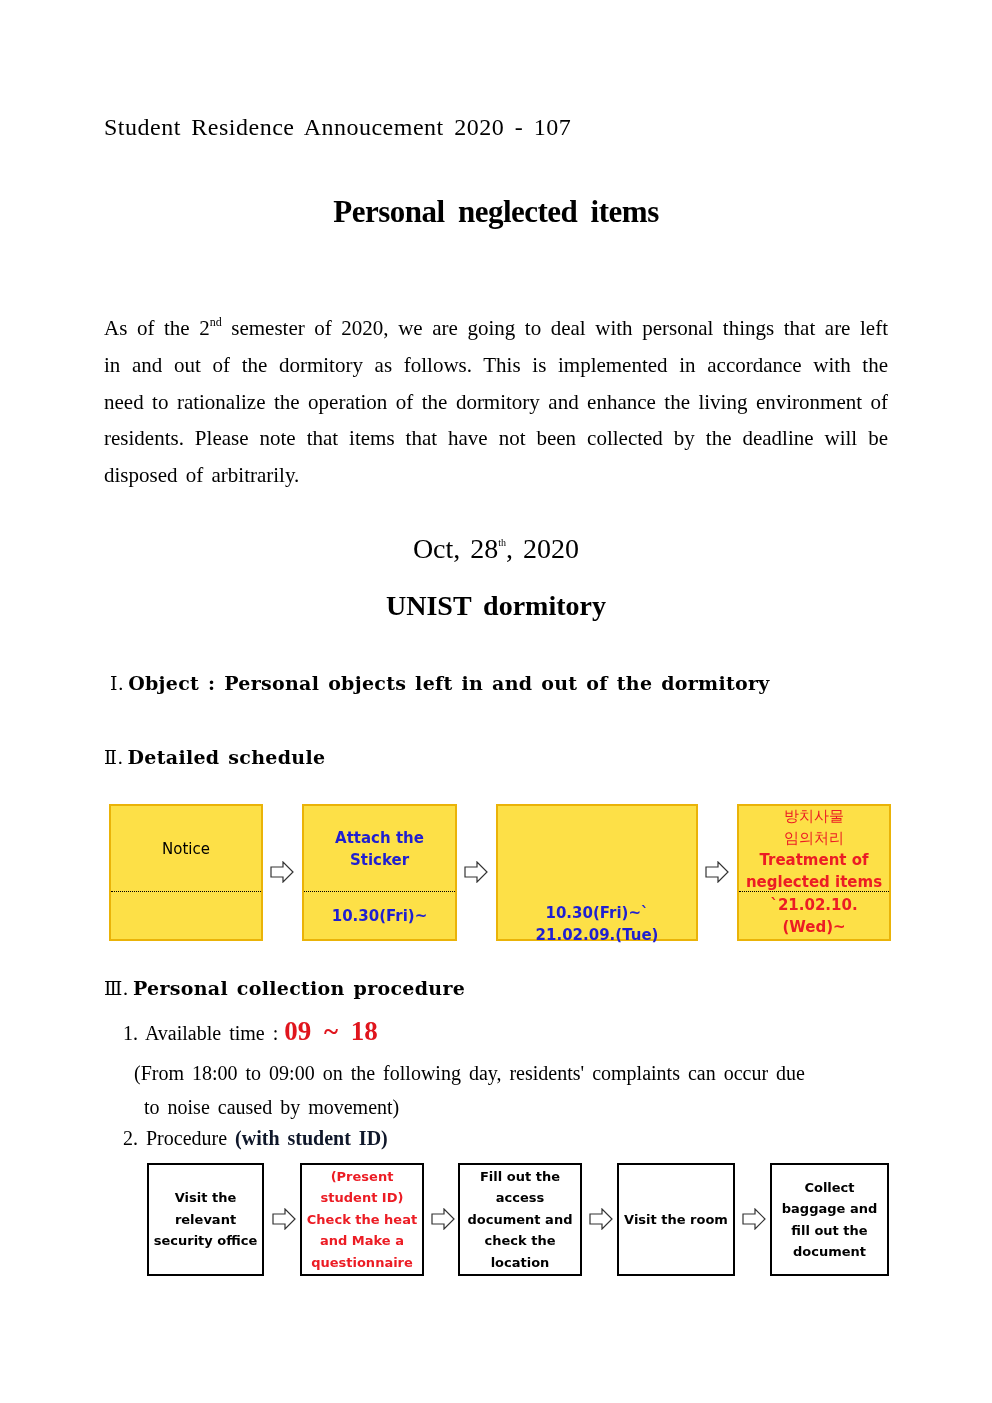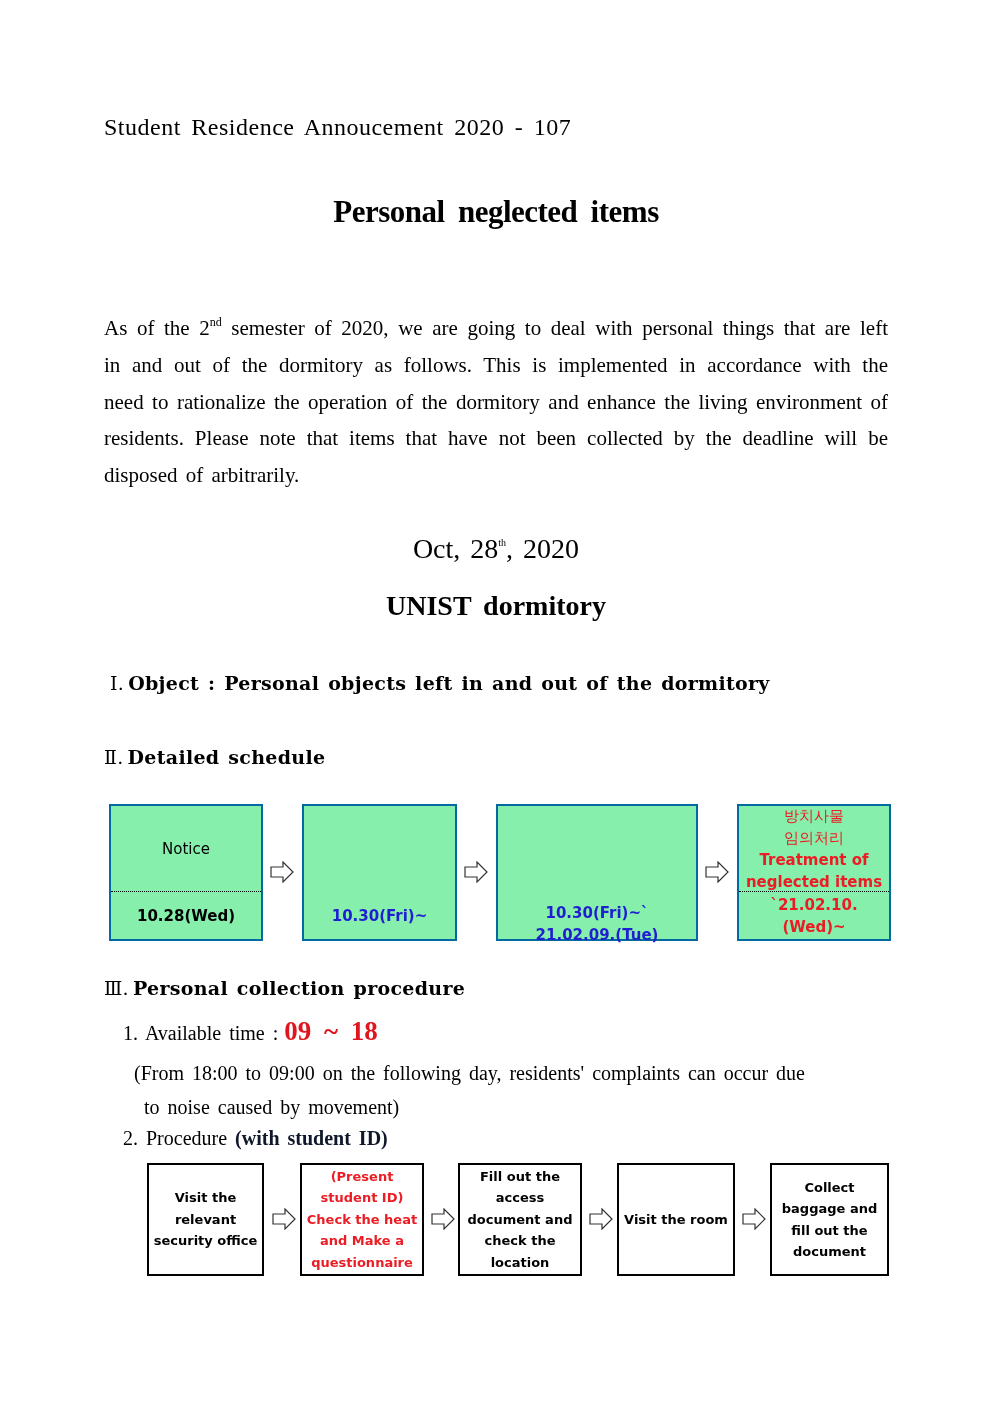--- a/index.html
+++ b/index.html
@@ -10,21 +10,21 @@
     .intro { left: 104px; top: 310px; width: 784px; font-family: "Liberation Serif", serif; font-size: 21px; line-height: 36.8px; text-align: justify; word-spacing: 3px; }
     .intro sup { font-size: 12px; vertical-align: 9px; line-height: 0; }
     .date { left: 0; width: 992px; top: 533px; text-align: center; font-family: "Liberation Serif", serif; font-size: 28px; word-spacing: 3px; }
     .date sup { font-size: 10px; vertical-align: 12px; line-height: 0; }
     .org { left: 0; width: 992px; top: 590px; text-align: center; font-family: "Liberation Serif", serif; font-size: 28px; font-weight: bold; word-spacing: 5px; }
     .section { font-family: "DejaVu Serif", serif; font-size: 19px; font-weight: bold; letter-spacing: 0.3px; word-spacing: 2px; white-space: nowrap; }
     .sec1 { left: 110px; top: 672px; }
     .sec2 { left: 104px; top: 746px; }
     .sec3 { left: 104px; top: 977px; }
     .numeral { font-weight: normal; margin-right: 4px; }
-    .box { position: absolute; border: 2px solid #0369a1; box-sizing: border-box; background: #86efac; font-family: "DejaVu Sans", sans-serif; }
+    .box { position: absolute; border: 2px solid #eab308; box-sizing: border-box; background: #fde047; font-family: "DejaVu Sans", sans-serif; }
     .box-top { position: absolute; left: 0; right: 0; top: 0; height: 85px; display: flex; align-items: center; justify-content: center; text-align: center; border-bottom: 1px dotted #000; font-size: 15px; line-height: 22px; }
     .box-bottom { position: absolute; left: 0; right: 0; top: 86px; bottom: 0; display: flex; align-items: center; justify-content: center; text-align: center; font-size: 15px; line-height: 22px; font-weight: bold; }
     .arrow { position: absolute; width: 24px; height: 22px; }
     .blue { color: #1f1fd1; }
     .red { color: #ec1c24; }
     .bold { font-weight: bold; }
     .item { font-family: "Liberation Serif", serif; font-size: 20px; word-spacing: 3px; white-space: nowrap; }
     .item1 { left: 123px; top: 1016px; }
     .item1 .time { font-size: 27px; font-weight: bold; color: #e0151d; margin-left: 6px; word-spacing: 6px; }
     .note { left: 134px; top: 1056px; width: 756px; font-family: "Liberation Serif", serif; font-size: 20px; line-height: 34px; text-align: justify; word-spacing: 3px; }
@@ -45,29 +45,29 @@
 <div class="abs org">UNIST dormitory</div>
 
 <div class="abs section sec1"><span class="numeral">Ⅰ.</span><span>Object : Personal objects left in and out of the dormitory</span></div>
 <div class="abs section sec2"><span class="numeral">Ⅱ.</span><span>Detailed schedule</span></div>
 
 <div>
   <div class="box" style="left:109px; top:804px; width:154px; height:137px;">
     <div class="box-top">
         <span>Notice</span>
       </div>
-    <div class="box-bottom">
-        <span>10.28(Wed)</span>
-      </div>
   </div>
   <svg class="arrow" style="left:270px; top:861px;" viewBox="0 0 24 22">
       <path d="M1 6 H13 V1 L23 11 L13 21 V16 H1 Z" fill="#fff" stroke="#333" stroke-width="1.2"></path>
     </svg>
 
   <div class="box" style="left:302px; top:804px; width:155px; height:137px;">
+    <div class="box-top blue bold">
+        <span style="display:block; width:90px;">Attach the Sticker</span>
+      </div>
     <div class="box-bottom blue">
         <span>10.30(Fri)~</span>
       </div>
   </div>
   <svg class="arrow" style="left:464px; top:861px;" viewBox="0 0 24 22">
       <path d="M1 6 H13 V1 L23 11 L13 21 V16 H1 Z" fill="#fff" stroke="#333" stroke-width="1.2"></path>
     </svg>
 
   <div class="box" style="left:496px; top:804px; width:202px; height:137px;">
     <div class="box-bottom blue" style="flex-direction:column;margin-top:16px;">

